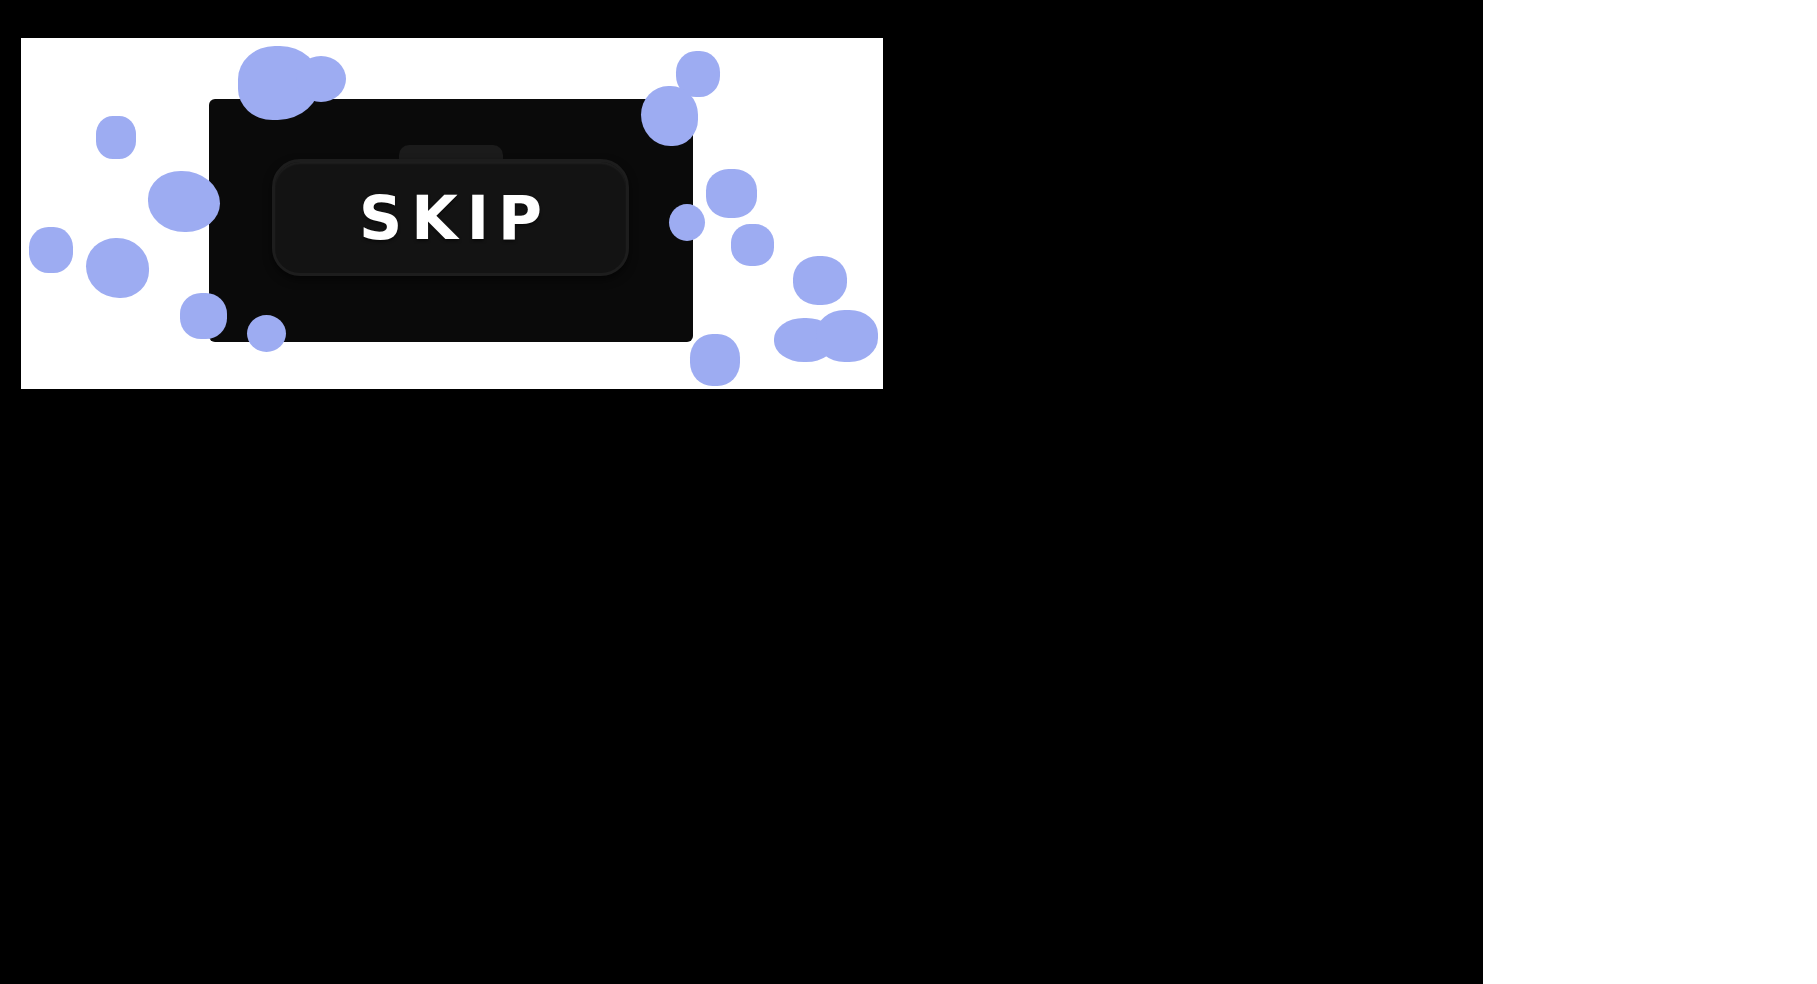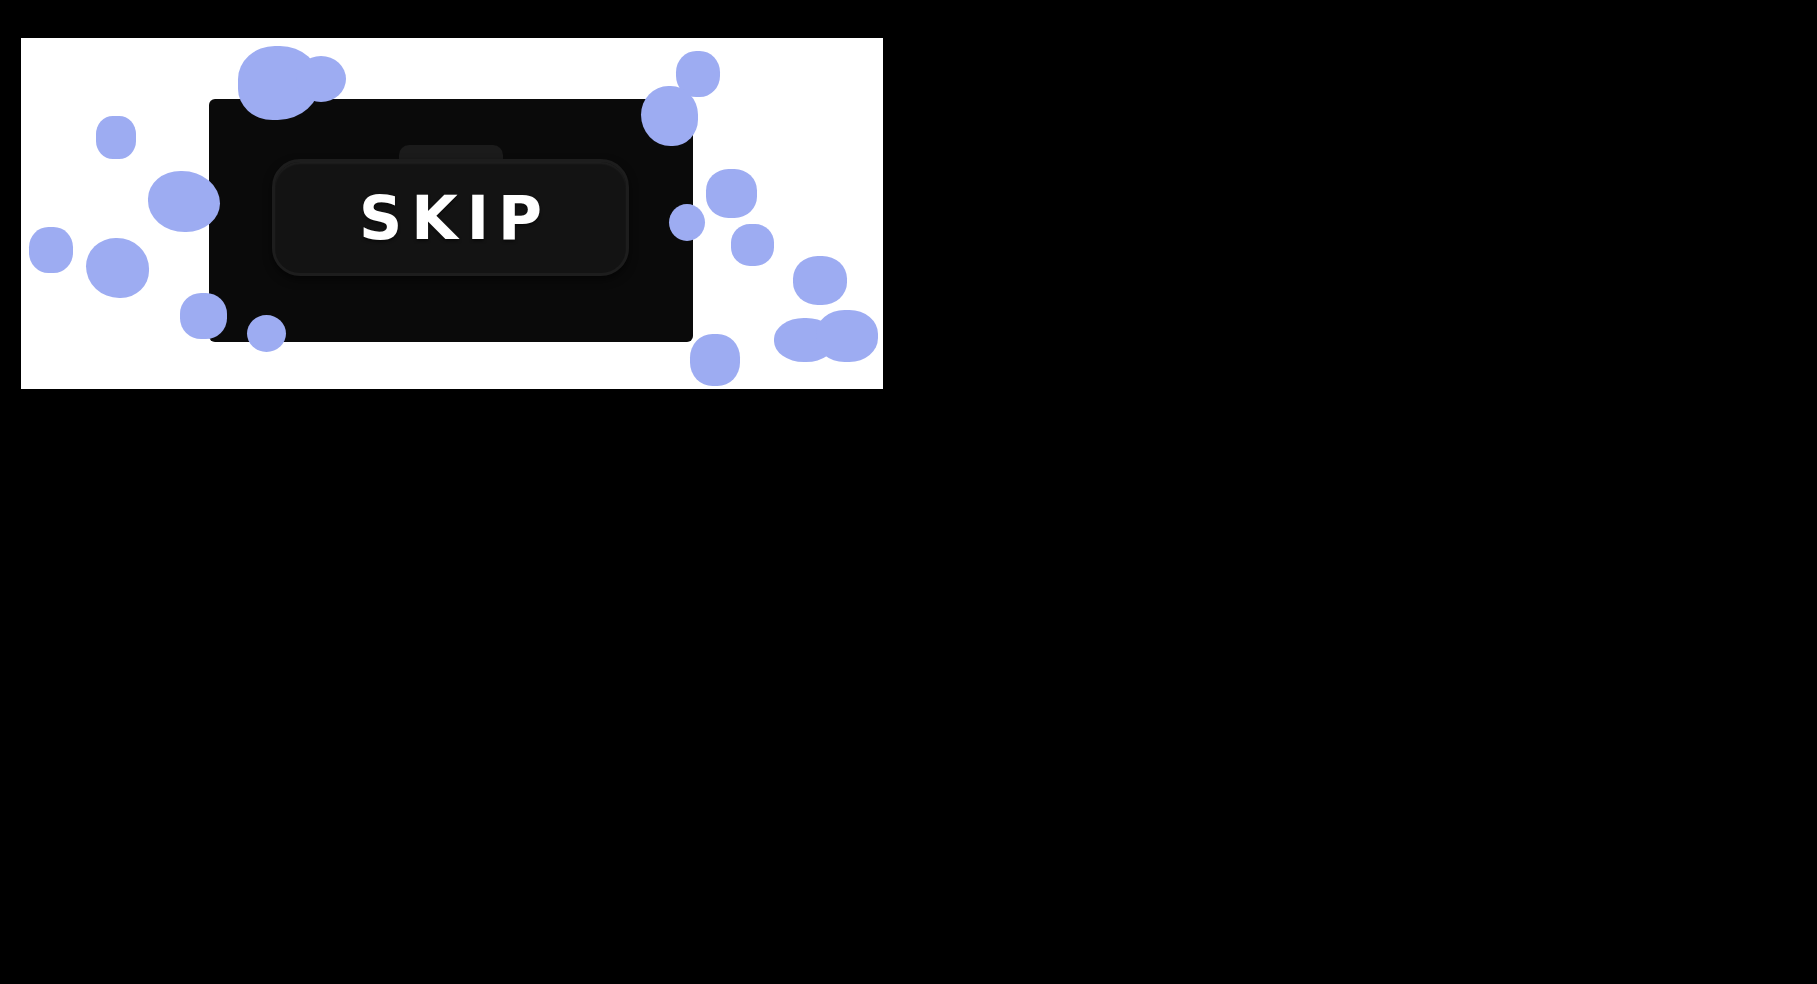--- a/index.html
+++ b/index.html
@@ -6,21 +6,21 @@
 
   html, body {
     width: 1817px;
     height: 984px;
     overflow: hidden;
     font-family: "DejaVu Sans", "Liberation Sans", sans-serif;
   }
 
   .viewport {
     position: relative;
-    width: 1817px;
+    width: 1483px;
     height: 984px;
     background: var(--page-bg, #000);
   }
 
   .canvas-area {
     position: absolute;
     left: 21px;
     top: 38px;
     width: 862px;
     height: 351px;

